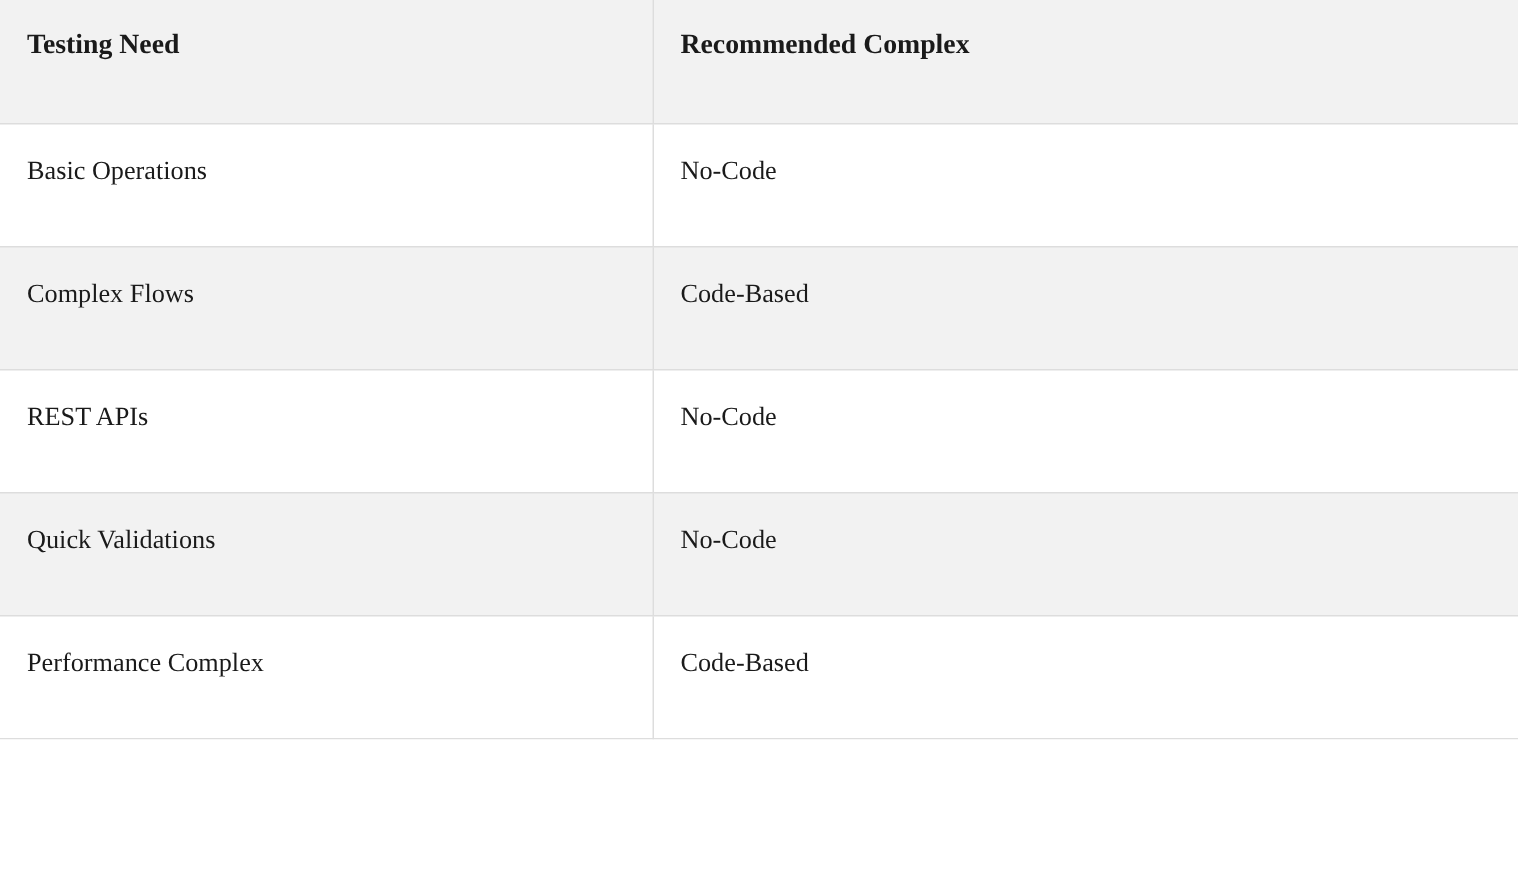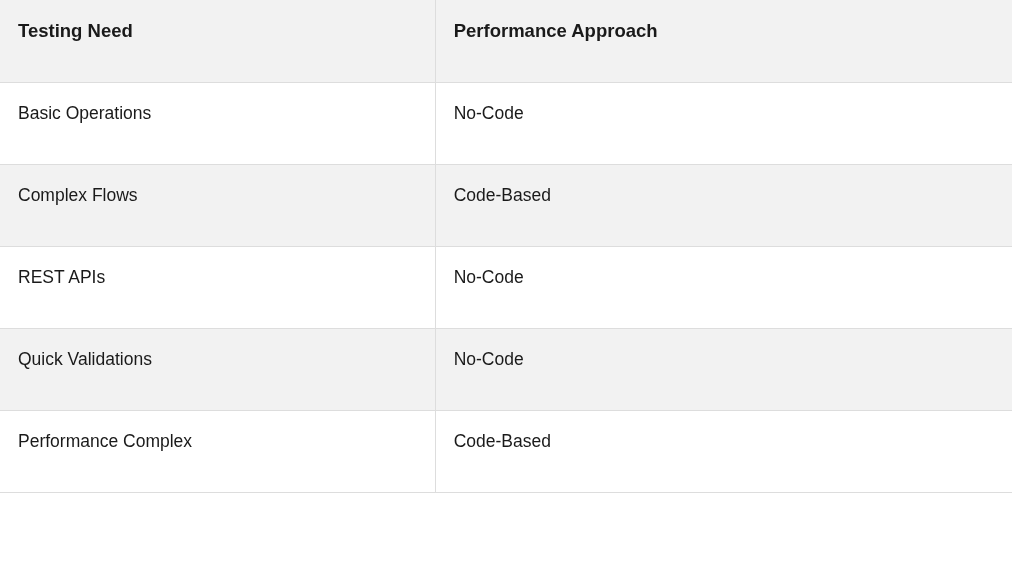--- a/index.html
+++ b/index.html
@@ -9,20 +9,21 @@
     }
     body {
       font-family: 'Segoe UI', Tahoma, Geneva, Verdana, sans-serif;
       background: #ffffff;
       padding: 0;
     }
     table {
       width: 1012px;
       border-collapse: collapse;
       table-layout: fixed;
+      font-family: Liberation Serif, serif;
     }
     th, td {
       text-align: left;
       padding: 20px 18px;
       font-size: 17.5px;
       color: #1a1a1a;
       vertical-align: top;
       border-bottom: 1px solid #dddddd;
     }
     th {
@@ -56,21 +57,21 @@
 <body>
 
 <table>
   <colgroup>
     <col class="col-1">
     <col class="col-2">
   </colgroup>
   <thead>
     <tr>
       <th>Testing Need</th>
-      <th>Performance Approach</th>
+      <th>Recommended Complex</th>
     </tr>
   </thead>
   <tbody>
     <tr>
       <td>Basic Operations</td>
       <td>No-Code</td>
     </tr>
     <tr>
       <td>Complex Flows</td>
       <td>Code-Based</td>

